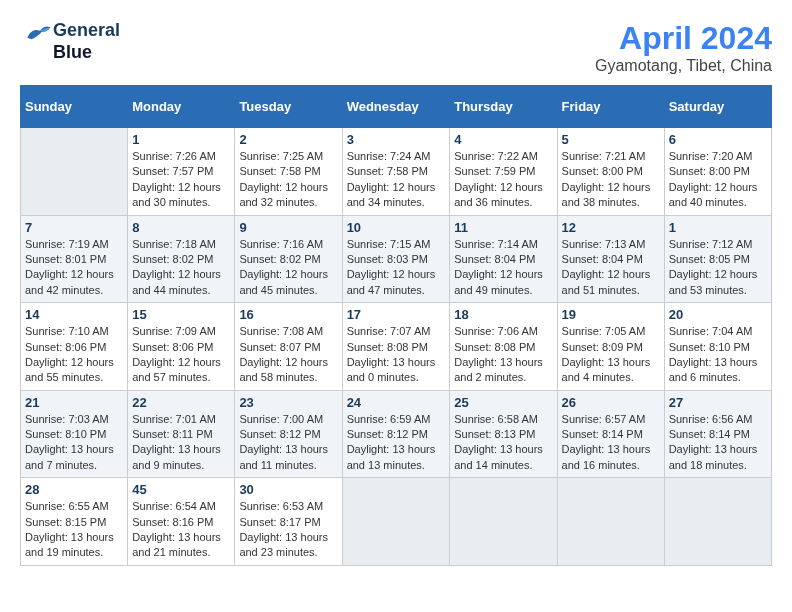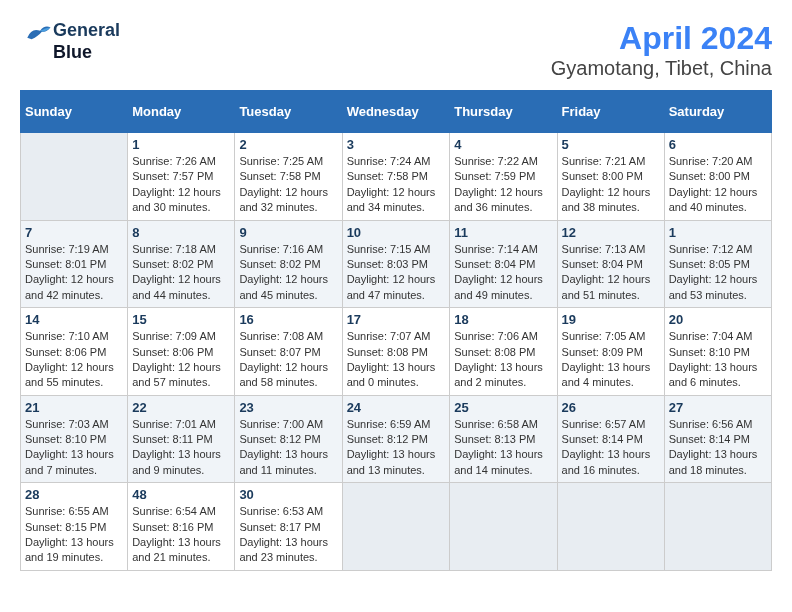--- a/index.html
+++ b/index.html
@@ -35,21 +35,21 @@
     }
     .title-block {
       text-align: right;
     }
     .month-title {
       font-size: 32px;
       font-weight: bold;
       color: #3b82f6;
     }
     .location {
-      font-size: 20px;
+      font-size: 16px;
       color: #444;
       text-align: center;
     }
     table {
       width: 100%;
       border-collapse: collapse;
       font-size: 11px;
     }
     thead tr th {
       background: #2a6db5;
@@ -240,21 +240,21 @@
           <div class="day-number">27</div>
           <div class="day-info">Sunrise: 6:56 AM<br>Sunset: 8:14 PM<br>Daylight: 13 hours<br>and 18 minutes.</div>
         </td>
       </tr>
       <tr>
         <td>
           <div class="day-number">28</div>
           <div class="day-info">Sunrise: 6:55 AM<br>Sunset: 8:15 PM<br>Daylight: 13 hours<br>and 19 minutes.</div>
         </td>
         <td>
-          <div class="day-number">48</div>
+          <div class="day-number">45</div>
           <div class="day-info">Sunrise: 6:54 AM<br>Sunset: 8:16 PM<br>Daylight: 13 hours<br>and 21 minutes.</div>
         </td>
         <td>
           <div class="day-number">30</div>
           <div class="day-info">Sunrise: 6:53 AM<br>Sunset: 8:17 PM<br>Daylight: 13 hours<br>and 23 minutes.</div>
         </td>
         <td class="empty-cell"></td>
         <td class="empty-cell"></td>
         <td class="empty-cell"></td>
         <td class="empty-cell"></td>

